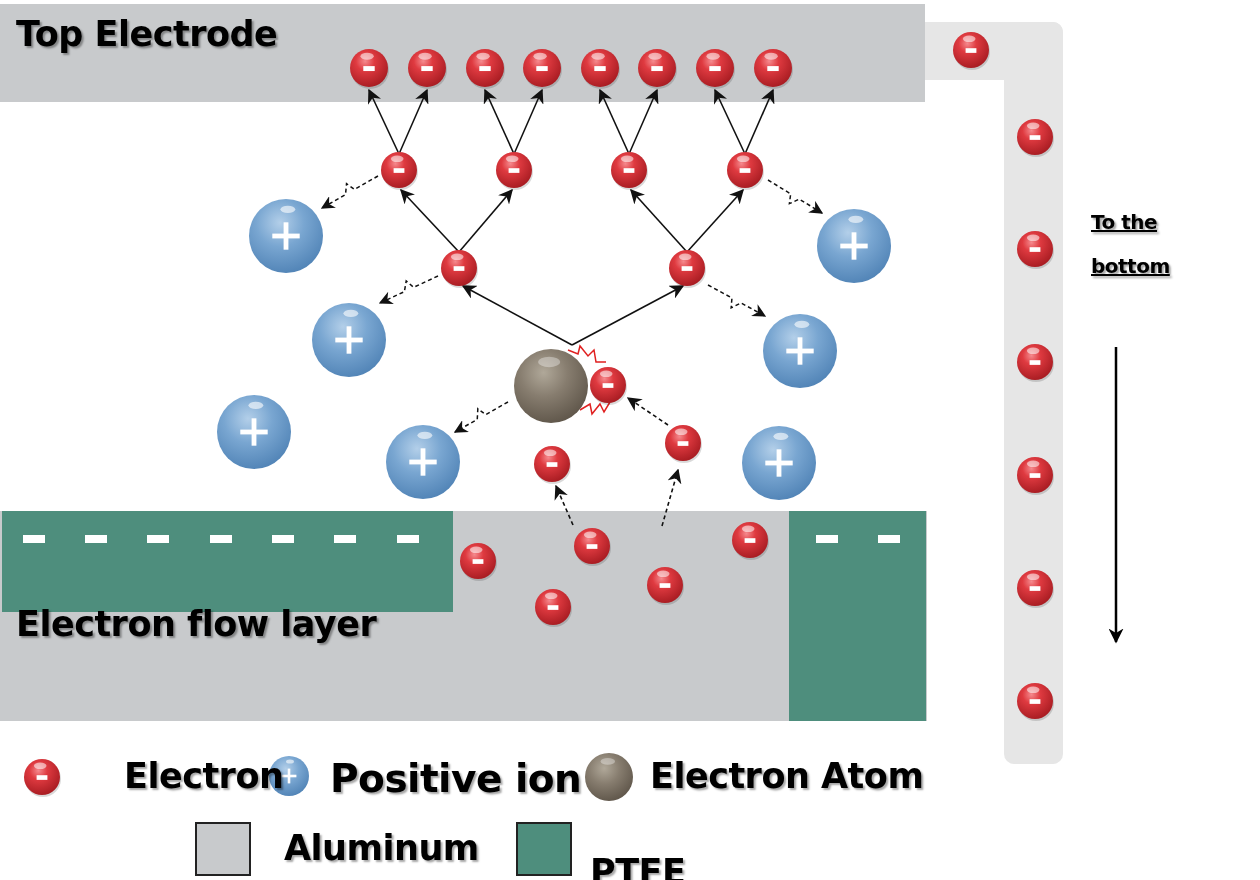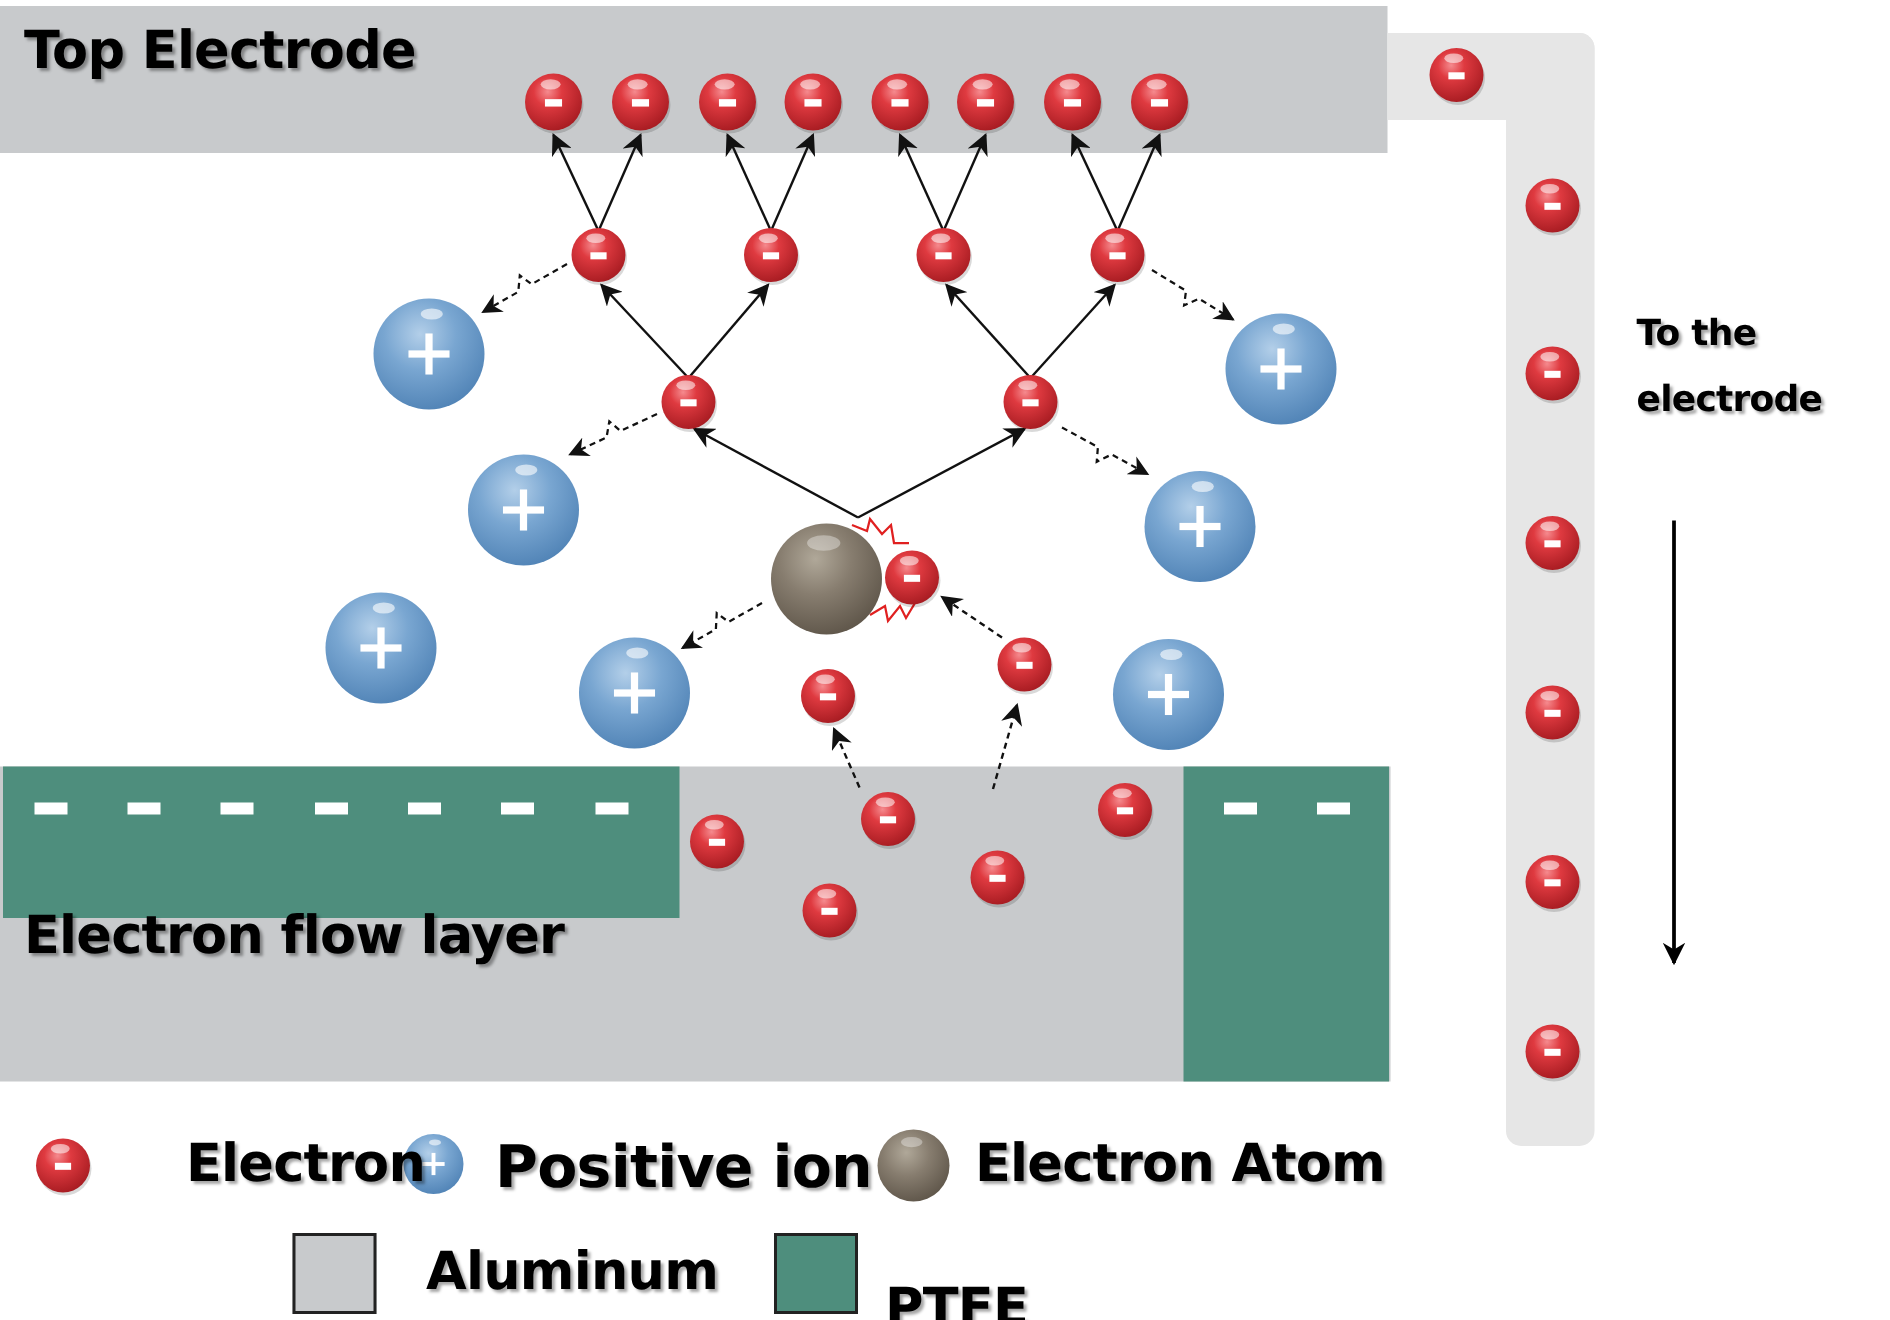--- a/index.html
+++ b/index.html
@@ -22,23 +22,23 @@
   <div class="region" style="left:925px; top:22px; width:138px; height:58px; background:#e6e6e6; border-top-right-radius:10px;"></div>
   <div class="region" style="left:1004px; top:22px; width:59px; height:742px; background:#e6e6e6; border-radius:0 10px 10px 10px;"></div>
 
   <div class="region" style="left:0; top:511px; width:927px; height:210px; background:#c8cacc;"></div>
 
   <div class="region" style="left:2px; top:511px; width:451px; height:101px; background:#4e8e7d;"></div>
   <div class="region" style="left:789px; top:511px; width:137px; height:210px; background:#4e8e7d;"></div>
 
   <div class="label" style="left:16px; top:14px; font-size:35px;">Top Electrode</div>
   <div class="label" style="left:16px; top:604px; font-size:35px;">Electron flow layer</div>
-  <div class="label" style="left:1091px; top:200px; font-size:24px; line-height:44px;">
+  <div class="label" style="left:1091px; top:200px; font-size:20px; line-height:44px;text-decoration:underline;">
     <div>To the</div>
-    <div>electrode</div>
+    <div>bottom</div>
   </div>
 
   <svg id="diagram-svg" width="1260" height="880" style="position:absolute;left:0;top:0;">
     <defs>
       <radialGradient id="gElectron" cx="40%" cy="32%" r="70%">
         <stop offset="0%" stop-color="#f58a8e"></stop>
         <stop offset="35%" stop-color="#df3a40"></stop>
         <stop offset="100%" stop-color="#a81c22"></stop>
       </radialGradient>
       <radialGradient id="gIon" cx="42%" cy="32%" r="72%">

